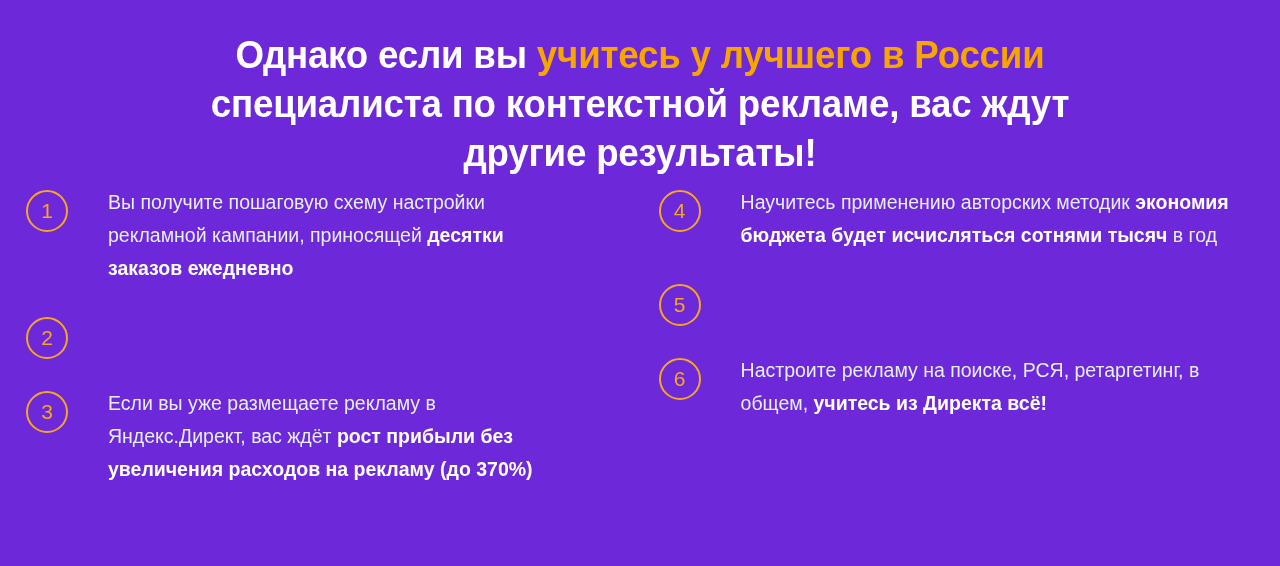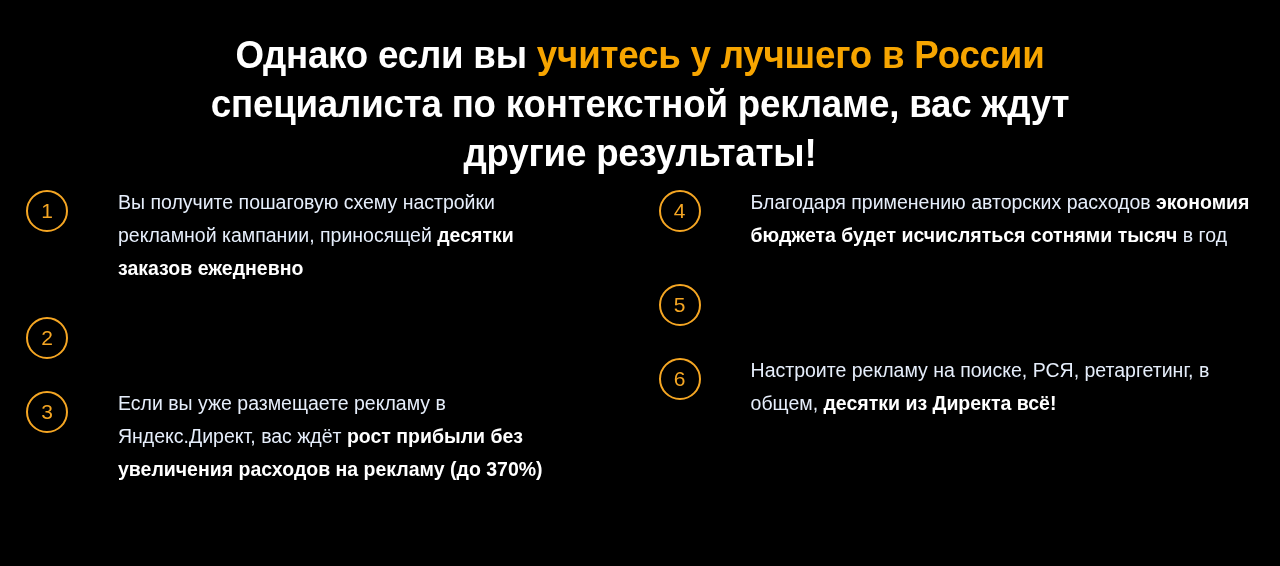--- a/index.html
+++ b/index.html
@@ -12,21 +12,21 @@
     height: 566px;
     overflow: hidden;
     background: #1273E8;
     font-family: "Liberation Sans", "DejaVu Sans", sans-serif;
     -webkit-font-smoothing: antialiased;
   }
   .promo-block {
     position: relative;
     width: 1280px;
     height: 566px;
-    background: #000000;
+    background: #6d28d9;
     box-sizing: border-box;
   }
 
   
   .headline {
     position: absolute;
     left: 0;
     top: 4px;
     width: 1280px;
     text-align: center;
@@ -85,21 +85,21 @@
     border-radius: 50%;
     box-sizing: border-box;
     color: #F5A623;
     font-size: 21px;
     line-height: 38px;
     text-align: center;
     font-weight: 400;
     margin-top: 4px;
   }
   .benefit-text {
-    margin-left: 50px;
+    margin-left: 40px;
     color: #E6EEFB;
     font-size: 19.5px;
     line-height: 33px;
     font-weight: 400;
     max-width: 470px;
   }
   .benefit-text b {
     color: #FFFFFF;
     font-weight: 700;
   }
@@ -137,32 +137,32 @@
         </div>
       </div>
 
     </div>
 
     <div class="benefit-col col-right">
 
       <div class="benefit-item gap-1">
         <div class="benefit-num">4</div>
         <div class="benefit-text">
-          <span>Благодаря применению авторских расходов </span><b>экономия бюджета будет исчисляться сотнями тысяч</b><span> в год</span>
+          <span>Научитесь применению авторских методик </span><b>экономия бюджета будет исчисляться сотнями тысяч</b><span> в год</span>
         </div>
       </div>
 
       <div class="benefit-item gap-2">
         <div class="benefit-num">5</div>
       </div>
 
       <div class="benefit-item gap-3">
         <div class="benefit-num">6</div>
         <div class="benefit-text">
-          <span>Настроите рекламу на поиске, РСЯ, ретаргетинг, в общем, </span><b>десятки из Директа всё!</b>
+          <span>Настроите рекламу на поиске, РСЯ, ретаргетинг, в общем, </span><b>учитесь из Директа всё!</b>
         </div>
       </div>
 
     </div>
 
   </div>
 
 </div>
 
 </body></html>

